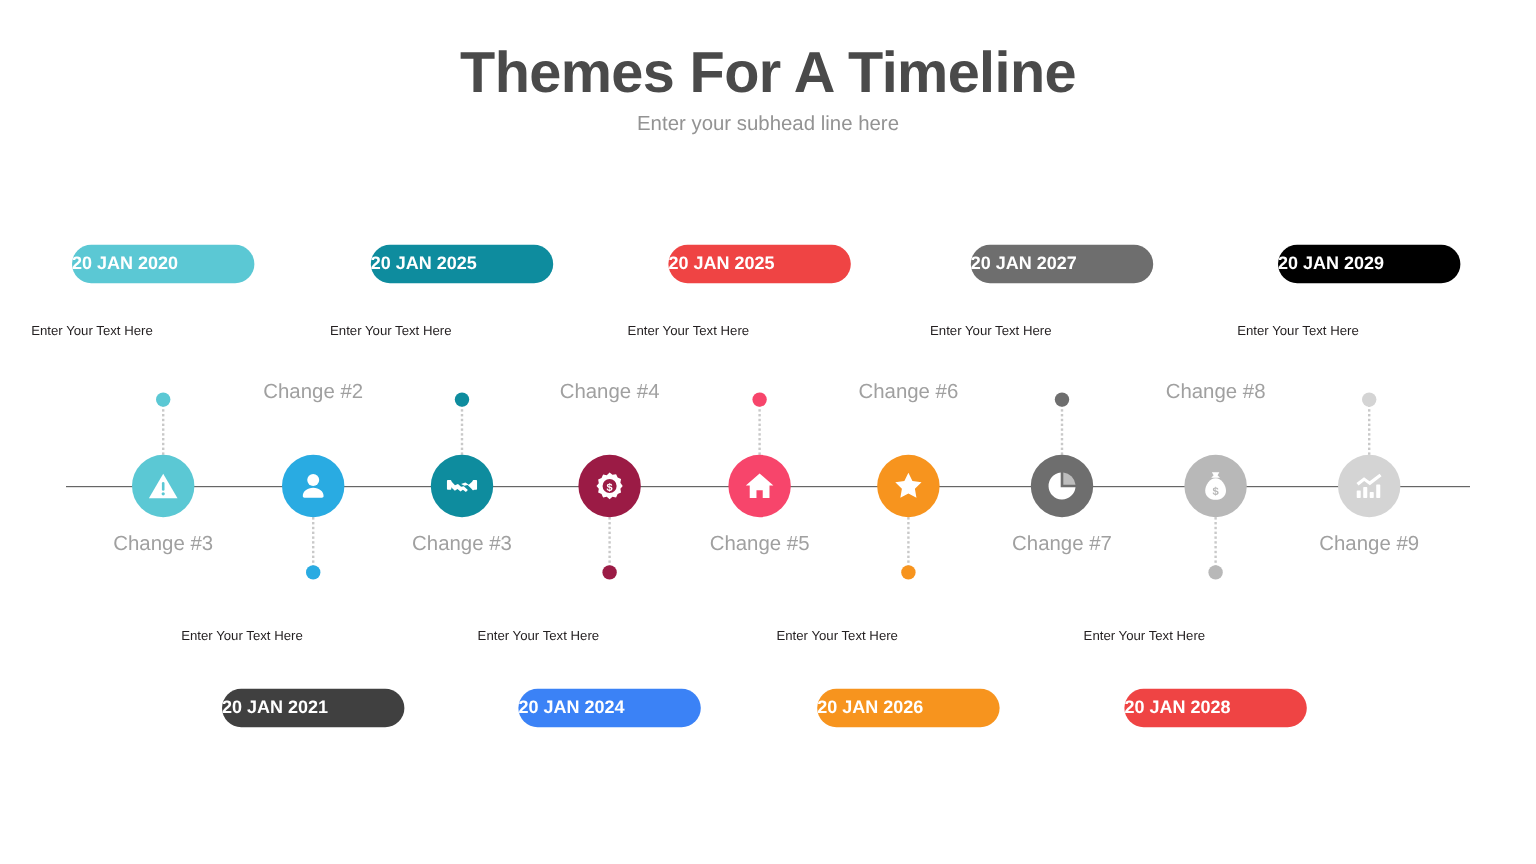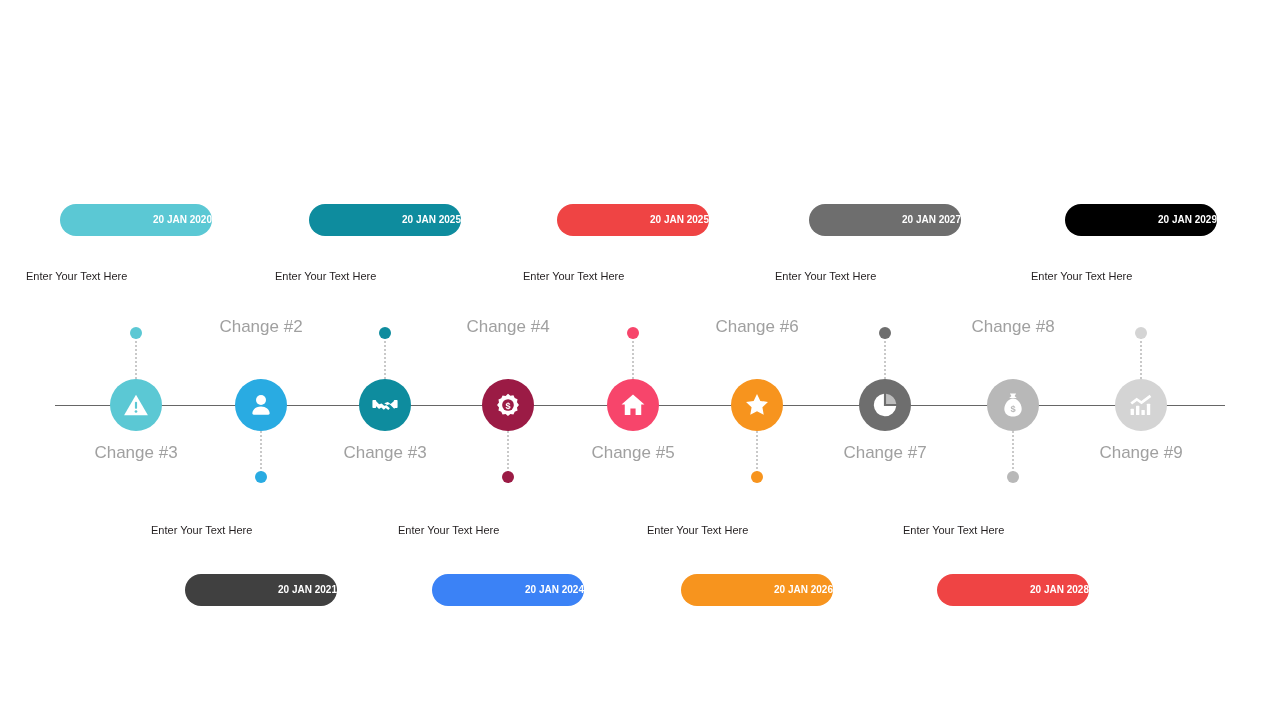--- a/index.html
+++ b/index.html
@@ -78,36 +78,38 @@
   .grp{position:absolute;left:0;width:0;}
   .etxt{
     position:absolute;left:-110px;width:220px;
     font-size:11px;font-weight:normal;color:#231f20;
     white-space:nowrap;
   }
   .pill{
     position:absolute;left:-76px;width:152px;
     height:32px;line-height:32px;
     border-radius:16px;
-    text-align:right;
-    font-size:10px;font-weight:bold;color:#ffffff;
+    text-align:left;
+    font-size:15px;font-weight:bold;color:#ffffff;
     white-space:nowrap;
   }
   
   .grp.top .pill{top:204px;}
   .grp.top .etxt{top:270px;}
   
   .grp.bot .etxt{top:524px;}
   .grp.bot .pill{top:574px;}
 </style>
 </head>
 <body>
 
 <div id="stage">
 
+  <div class="title">Themes For A Timeline</div>
+  <div class="subtitle">Enter your subhead line here</div>
 
   <div class="axis"></div>
 
   <div id="nodes-layer">
       <div class="node" style="left: 136px;">
         <div class="stem up">
           <div class="dline"></div>
           <div class="sdot" style="background: rgb(91, 200, 212);"></div>
         </div>
         <div class="circle" style="background: rgb(91, 200, 212); color: rgb(91, 200, 212);">

